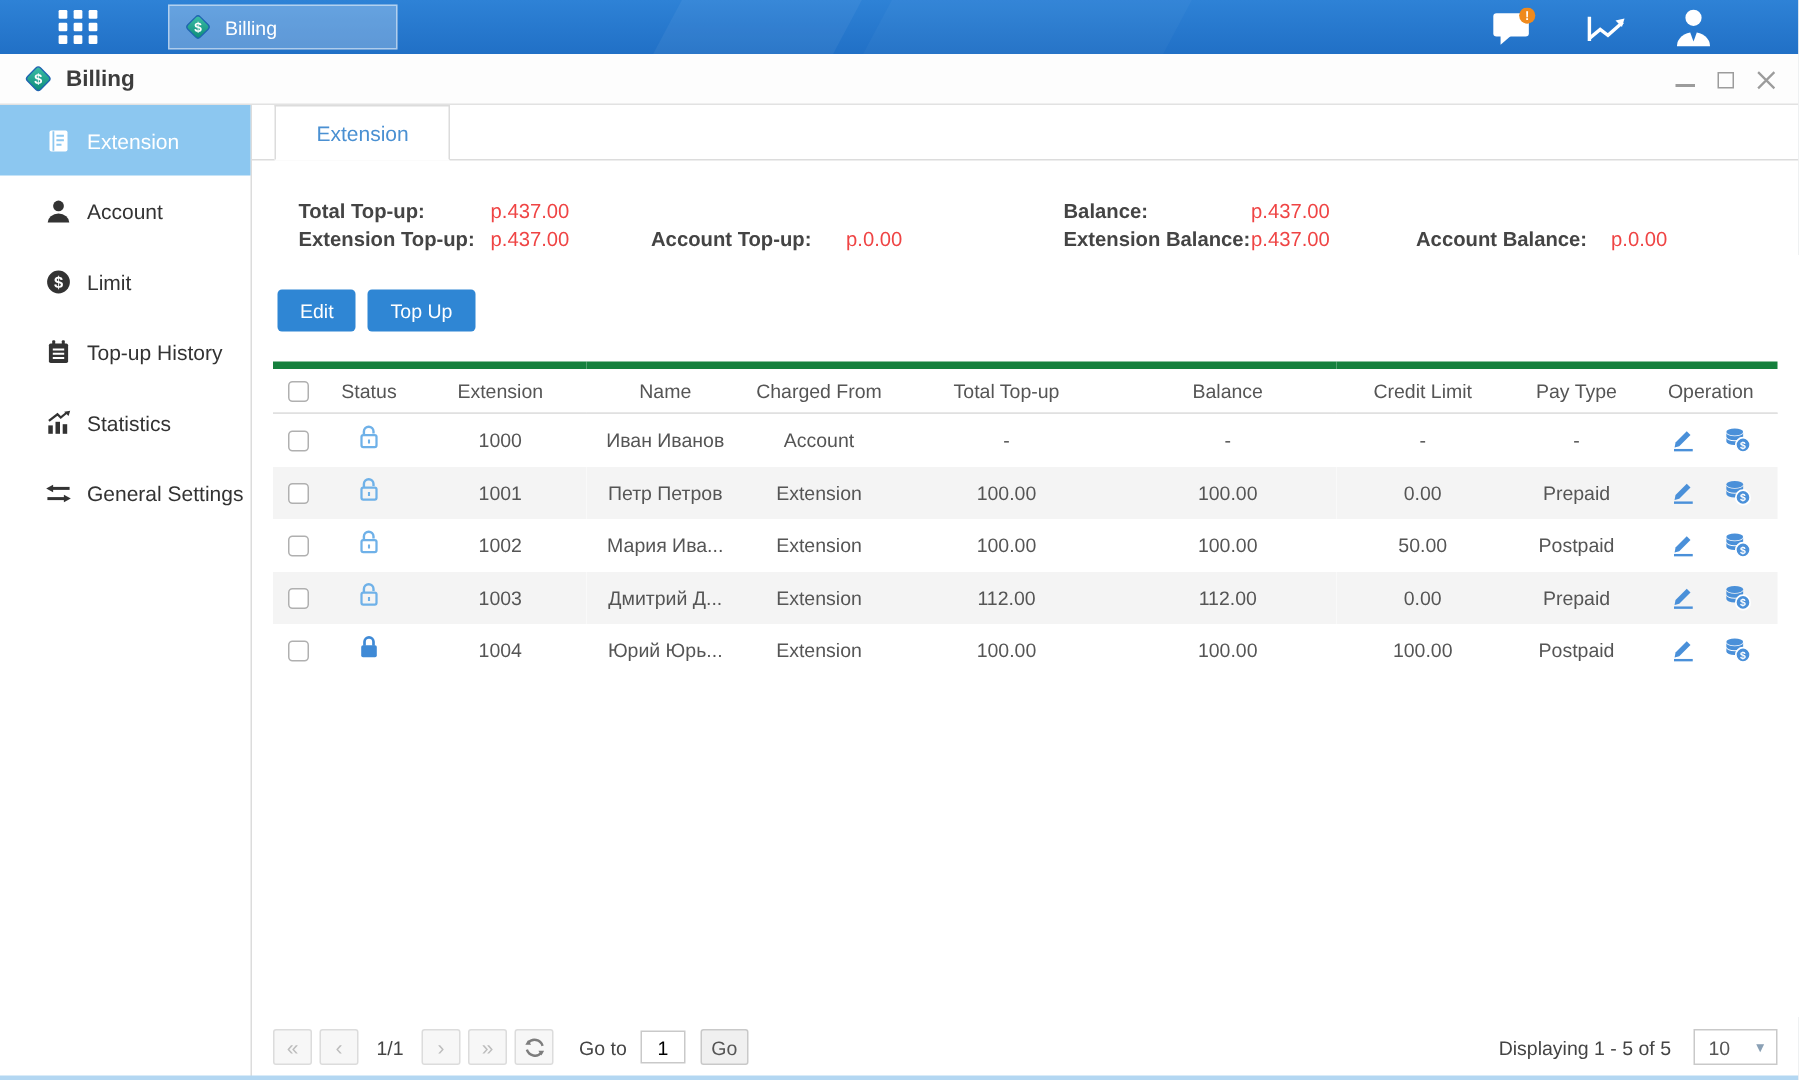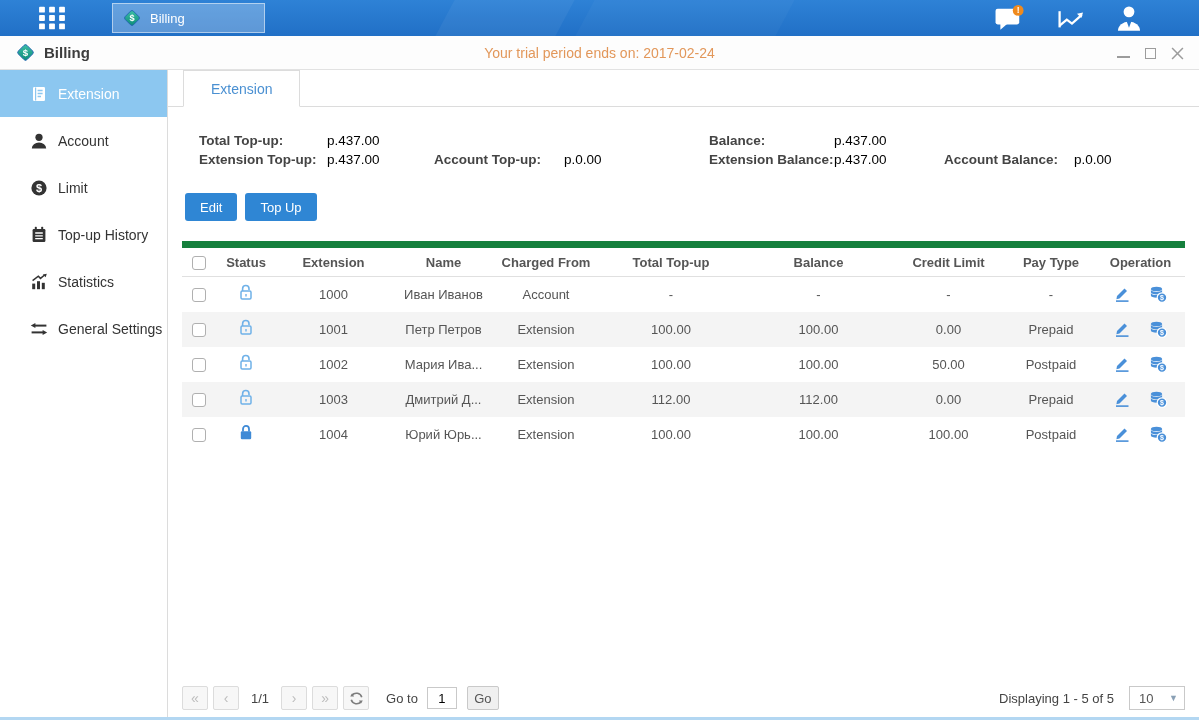--- a/index.html
+++ b/index.html
@@ -41,29 +41,29 @@
   .side-item svg { flex:0 0 auto; }
   
   .main { flex:1; position:relative; padding:0 14px; background:#fff; }
   .tabstrip { height:37px; border-bottom:1px solid #dcdcdc; margin:0 -14px; position:relative; }
   .tab { position:absolute; left:15px; top:0; height:37px; padding:0 27px; line-height:36px;
     background:#fff; border:1px solid #dcdcdc; border-bottom:1px solid #fff;
     color:#4a90d2; font-size:14px; cursor:pointer; }
   .summary { position:relative; height:78px; }
   .sum-item { position:absolute; white-space:nowrap; font-size:13.5px; }
   .sum-label { font-weight:bold; color:#444; }
-  .sum-value { color:#000000; }
+  .sum-value { color:#ef4444; }
   .r1 { top:26px; } .r2 { top:45px; }
   .btn-row { margin:8px 0 0 3px; display:flex; gap:8px; }
   .btn { height:28px; padding:0 15px; background:#2f86d4; border:none; border-radius:3px;
     color:#fff; font-size:13px; font-family:"Liberation Sans",sans-serif; cursor:pointer; }
   
   table { border-collapse:collapse; width:100%; margin-top:20px; table-layout:fixed; }
-  thead th { border-top:7px solid #15803d; border-bottom:1px solid #e0e0e0; height:32px;
-    font-weight:bold; font-size:13px; color:#555; }
+  thead th { border-top:5px solid #15803d; border-bottom:1px solid #e0e0e0; height:32px;
+    font-weight:normal; font-size:13px; color:#555; }
   tbody td { height:35px; font-size:13px; color:#555; text-align:center; overflow:hidden; white-space:nowrap; }
   tbody tr:nth-child(even) { background:#f4f4f4; }
   .cbx { display:inline-block; width:14px; height:14px; border:1px solid #b0b0b0; border-radius:3px; background:#fff; vertical-align:middle; cursor:pointer; }
   .op-cell span { display:inline-flex; margin:0 7px; cursor:pointer; vertical-align:middle; }
   
   .pager { position:absolute; left:14px; right:14px; bottom:10px; display:flex; align-items:center; gap:5px; font-size:13px; color:#555; }
   .pg-btn { width:26px; height:24px; background:#f7f7f7; border:1px solid #dcdcdc; border-radius:2px;
     color:#bdbdbd; display:flex; align-items:center; justify-content:center; font-size:14px; cursor:pointer; }
   .pg-num { color:#444; margin:0 7px;text-align:right; }
   .goto-label { margin-left:12px; color:#444; }
@@ -140,21 +140,20 @@
       <defs>
           <linearGradient id="g2" x1="0" y1="0" x2="1" y2="1">
         <stop offset="0" stop-color="#3fc0a8"></stop>
             <stop offset="1" stop-color="#0b8a77"></stop>
       </linearGradient>
         </defs>
       <rect x="5" y="5" width="14" height="14" rx="2.5" transform="rotate(45 12 12)" fill="url(#g2)" stroke="#1f63b0"></rect>
       <text x="12" y="16" font-size="11" font-weight="bold" text-anchor="middle" fill="#fff" font-family="Liberation Sans,sans-serif">$</text>
     </svg>
     <span class="win-title">Billing</span>
-    <div class="trial">Your trial period ends on: 2017-02-24</div>
     <div class="win-controls">
       <div class="wc">
           <div class="wc-min"></div>
         </div>
       <div class="wc">
           <div class="wc-max"></div>
         </div>
       <div class="wc">
         <svg width="13" height="13" viewBox="0 0 12 12" stroke="#9c9c9c" stroke-width="1.4">
             <path d="M1 1 L11 11 M11 1 L1 11"></path>

